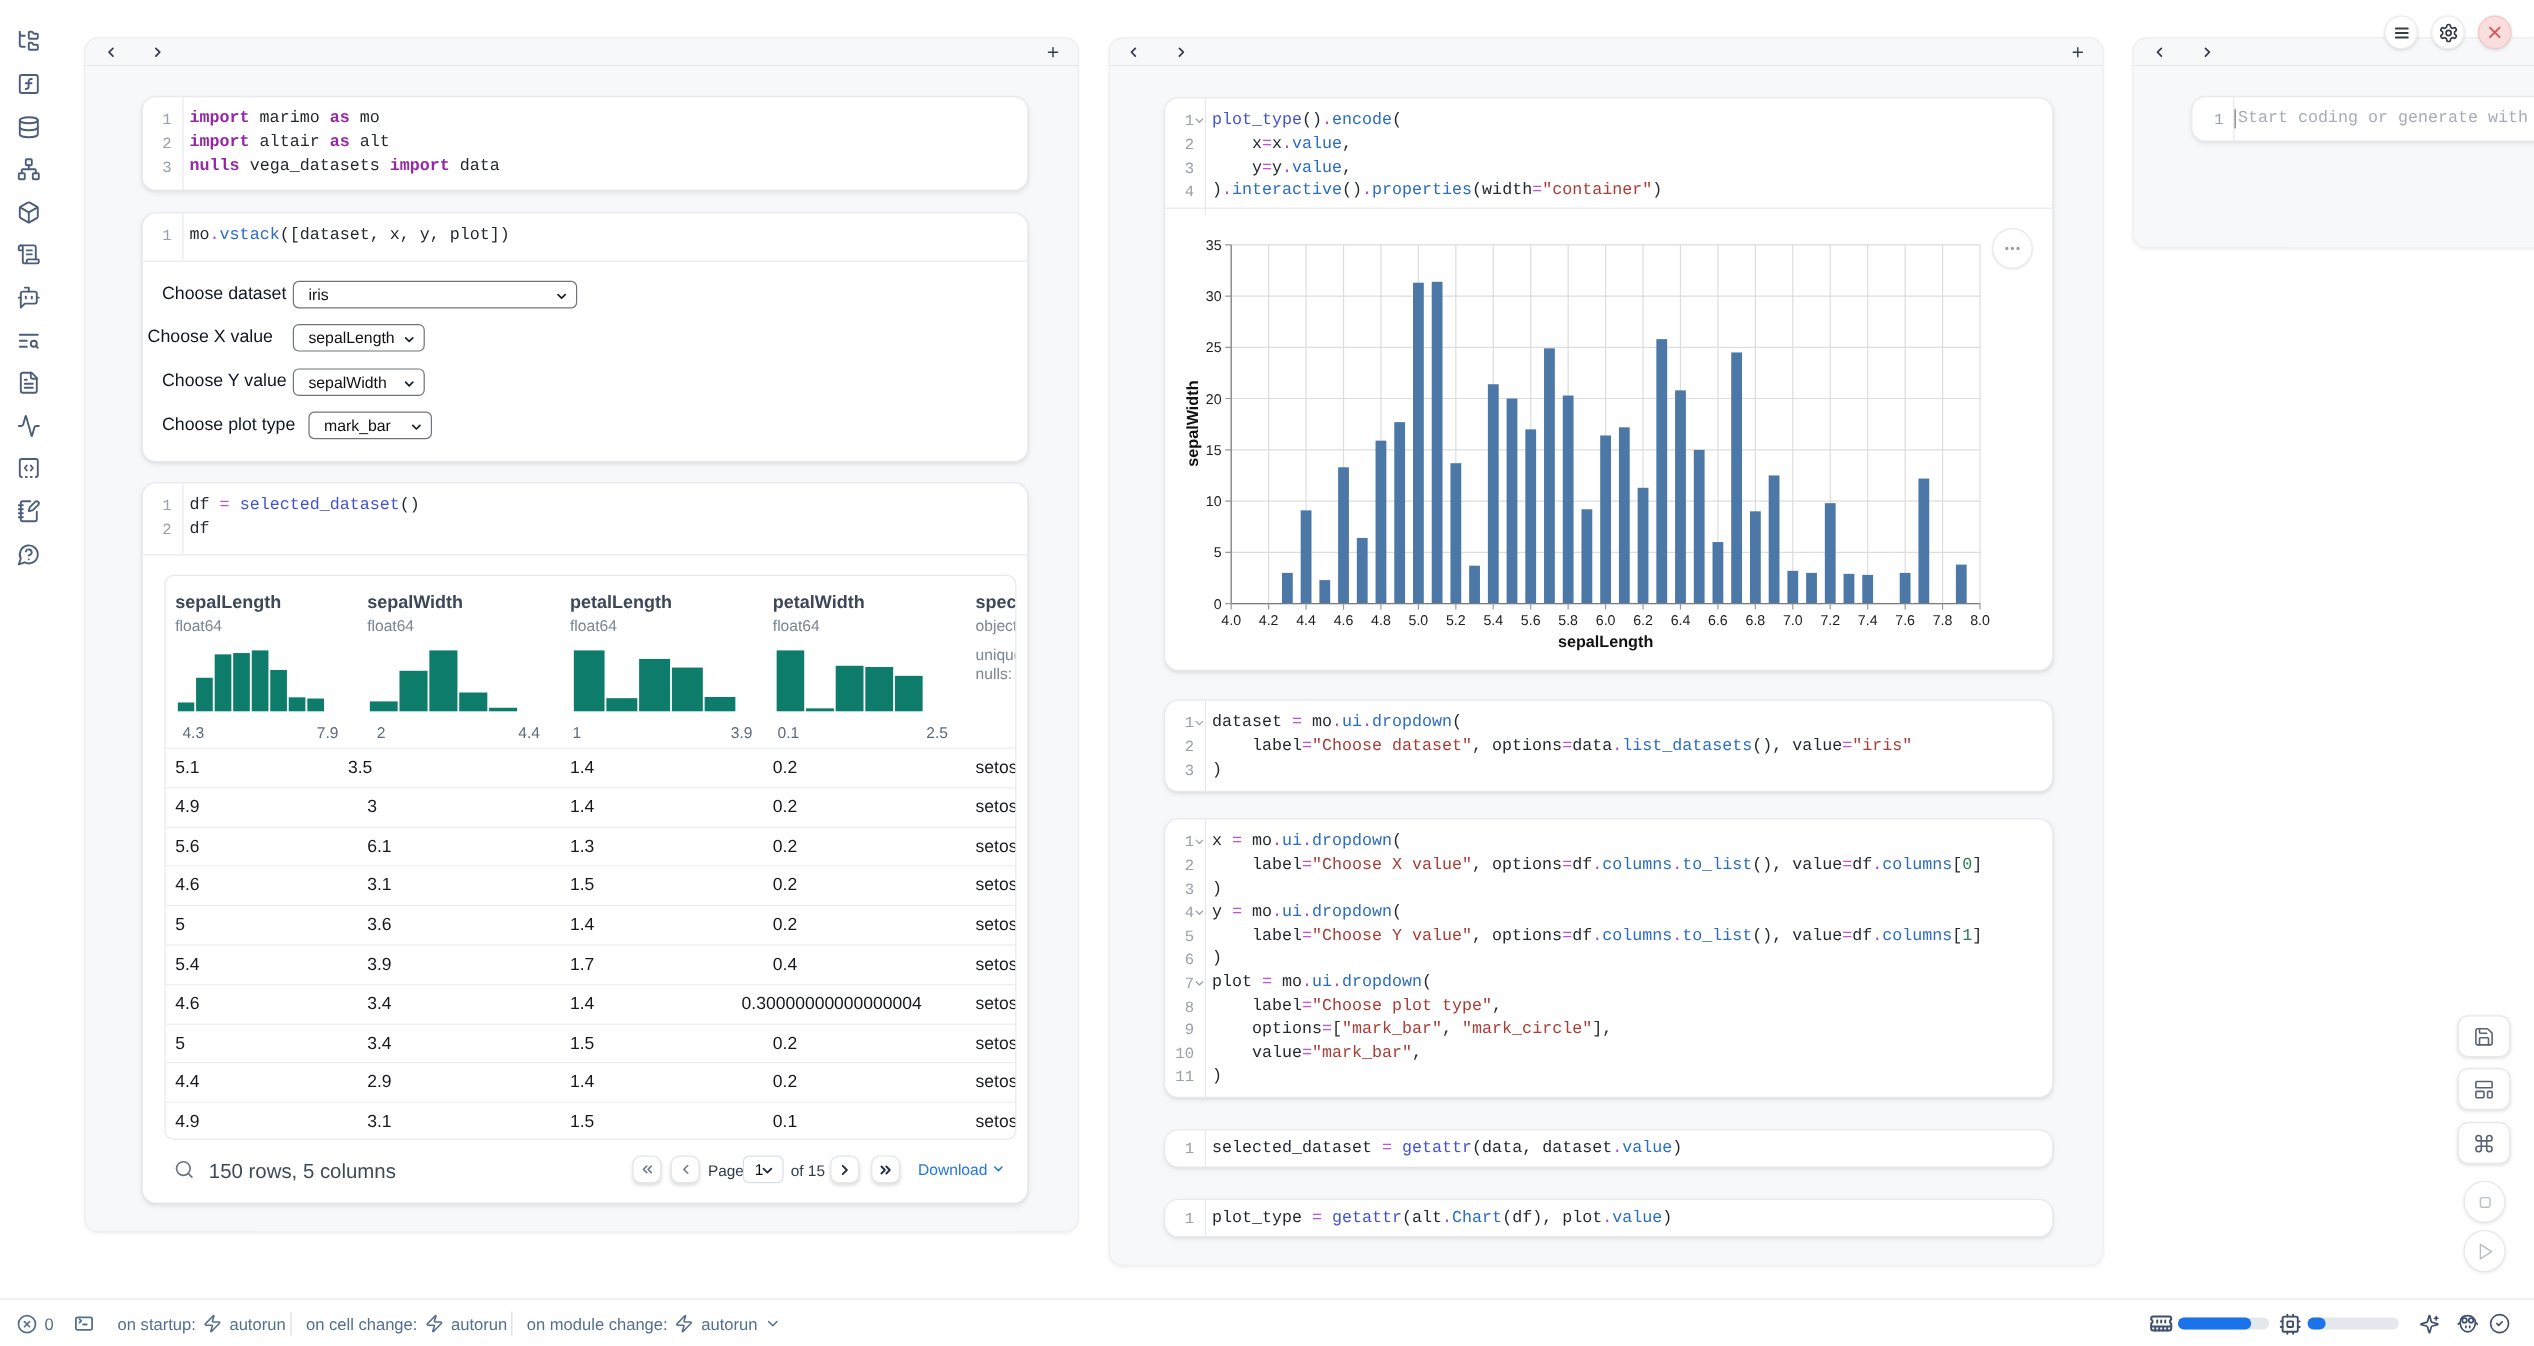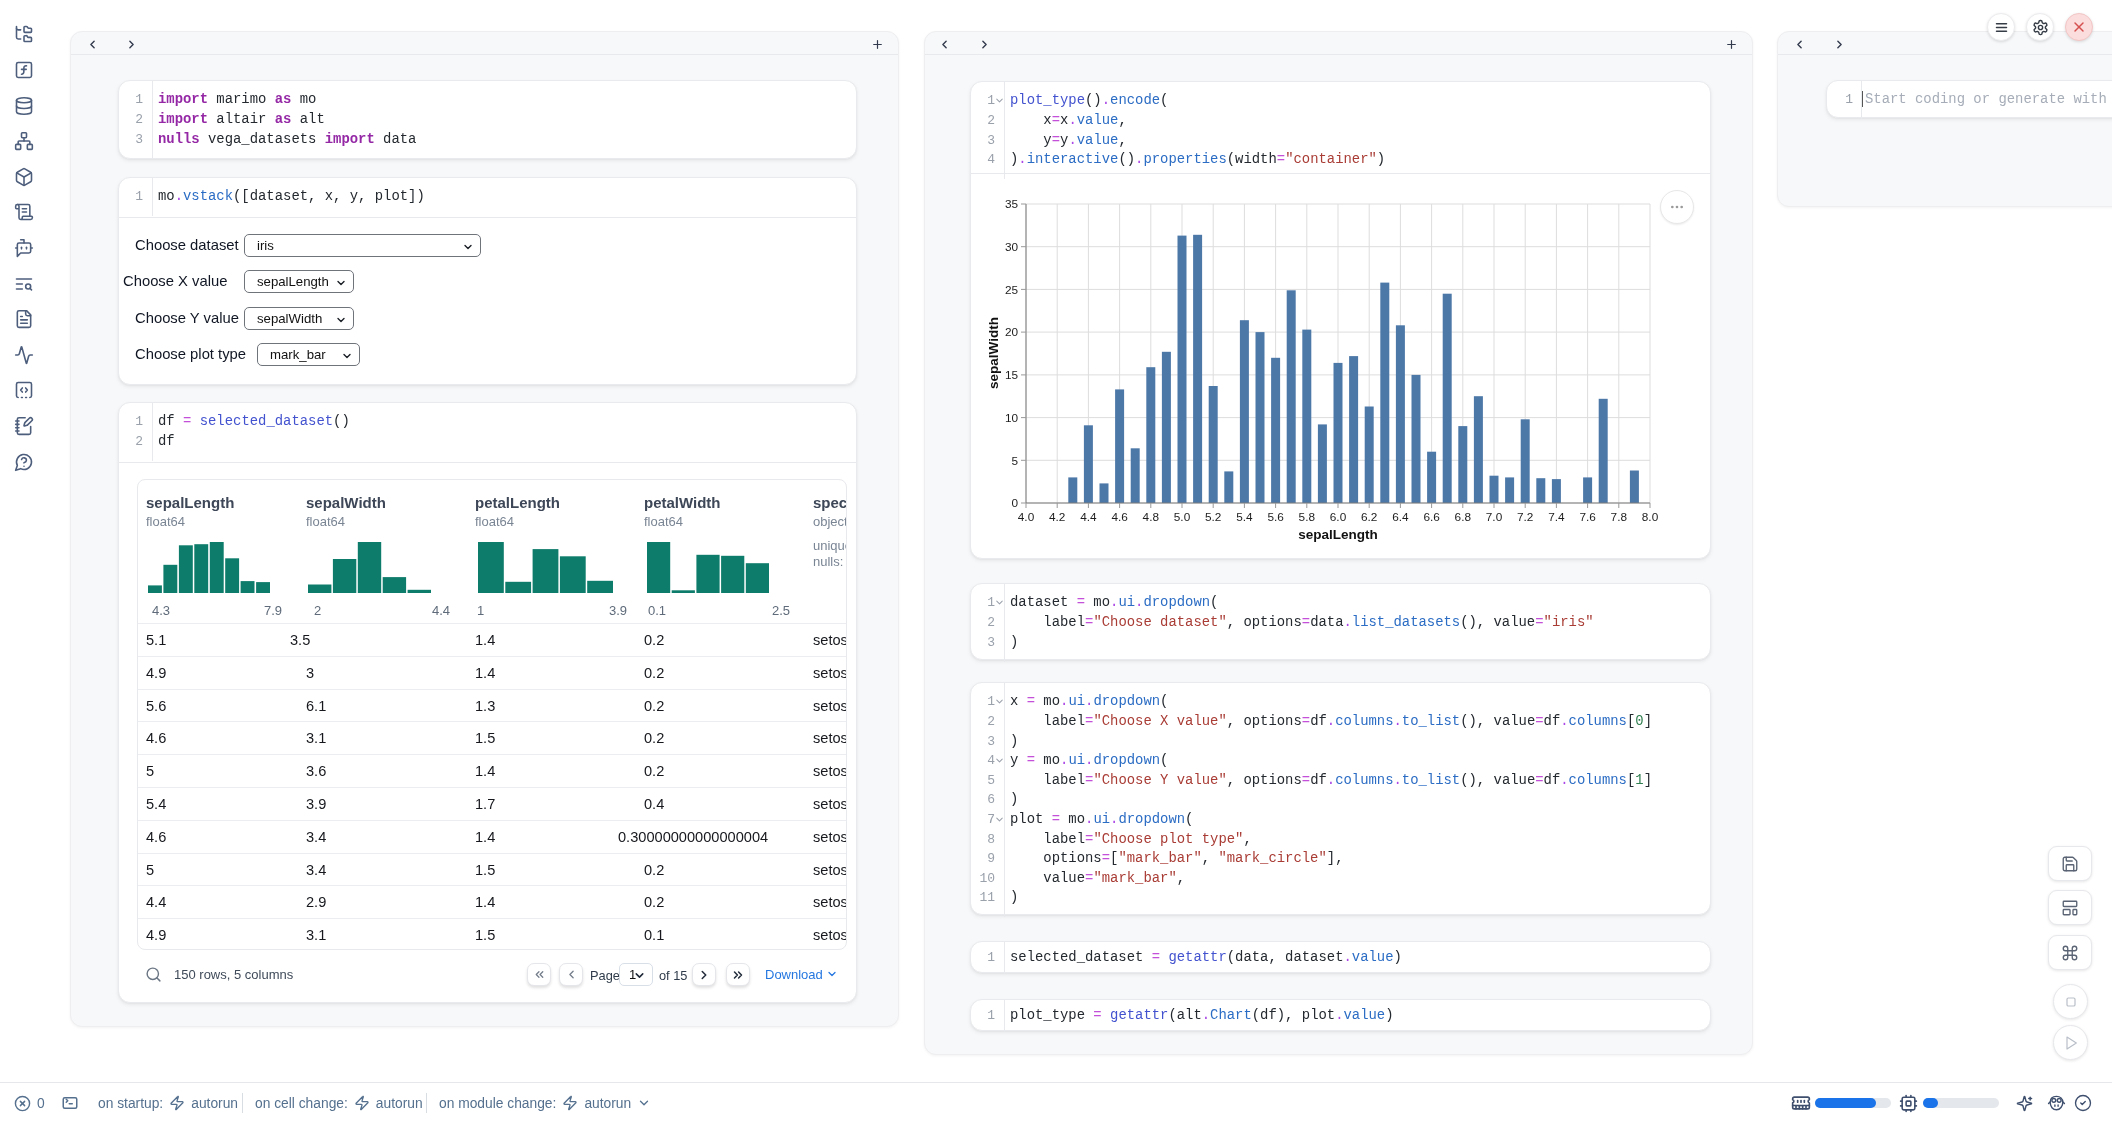--- a/index.html
+++ b/index.html
@@ -305,21 +305,21 @@
           <span class="tcell" style="left:168px">3.1</span>
           <span class="tcell" style="left:337px">1.5</span>
           <span class="tcell" style="left:506px">0.1</span>
           <span class="tcell" style="left:675px">setosa</span>
         </div>
       </div>
       <svg style="position:absolute;left:26px;top:563px" width="17" height="17" viewBox="0 0 24 24" fill="none" stroke="#6b7684" stroke-width="2" stroke-linecap="round">
         <circle cx="11" cy="11" r="8"></circle>
         <path d="m21 21-4.3-4.3"></path>
       </svg>
-      <div style="position:absolute;left:55px;top:564px;font-size:13px;color:#3f4a59">150 rows, 5 columns</div>
+      <div style="position:absolute;left:55px;top:564px;font-size:17px;color:#3f4a59">150 rows, 5 columns</div>
       <div class="pgbtn" style="left:408px;top:560px">
         <svg width="13" height="13" viewBox="0 0 24 24" fill="none" stroke="#737d8a" stroke-width="2.4" stroke-linecap="round" stroke-linejoin="round">
           <path d="m11 17-5-5 5-5"></path>
           <path d="m18 17-5-5 5-5"></path>
         </svg>
       </div>
       <div class="pgbtn" style="left:440px;top:560px">
         <svg width="13" height="13" viewBox="0 0 24 24" fill="none" stroke="#737d8a" stroke-width="2.4" stroke-linecap="round" stroke-linejoin="round">
           <path d="m15 18-6-6 6-6"></path>
         </svg>

